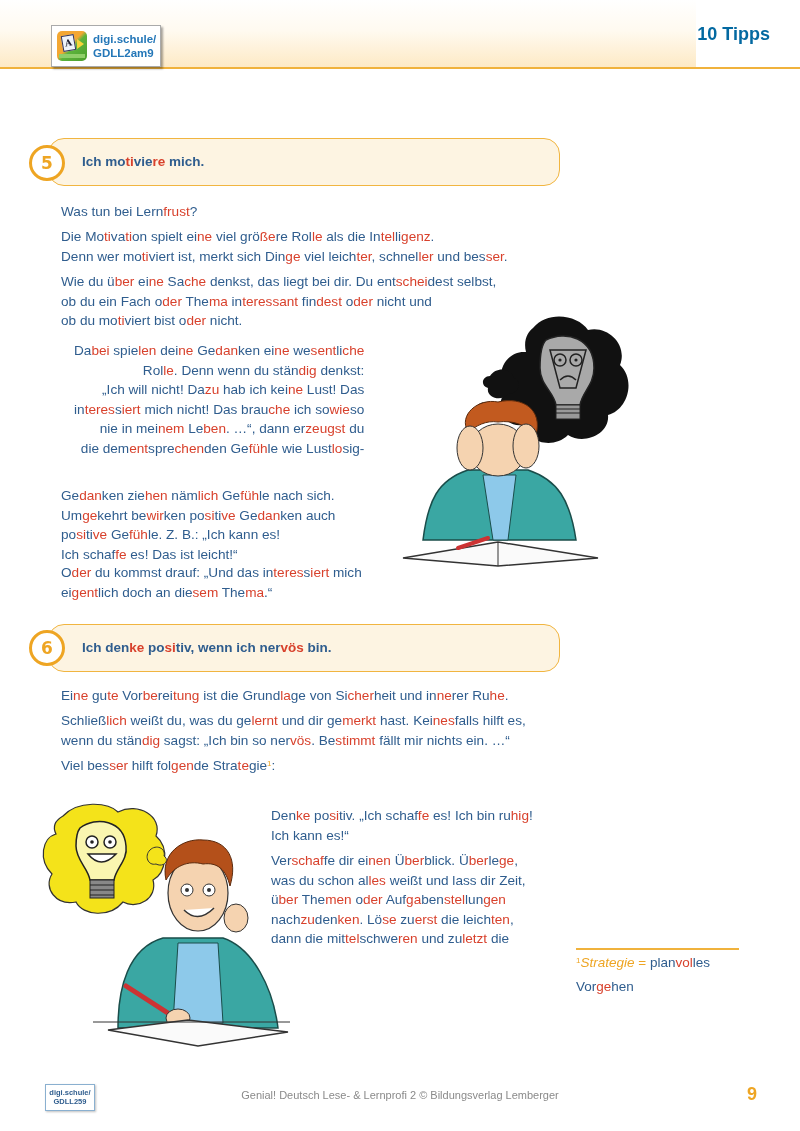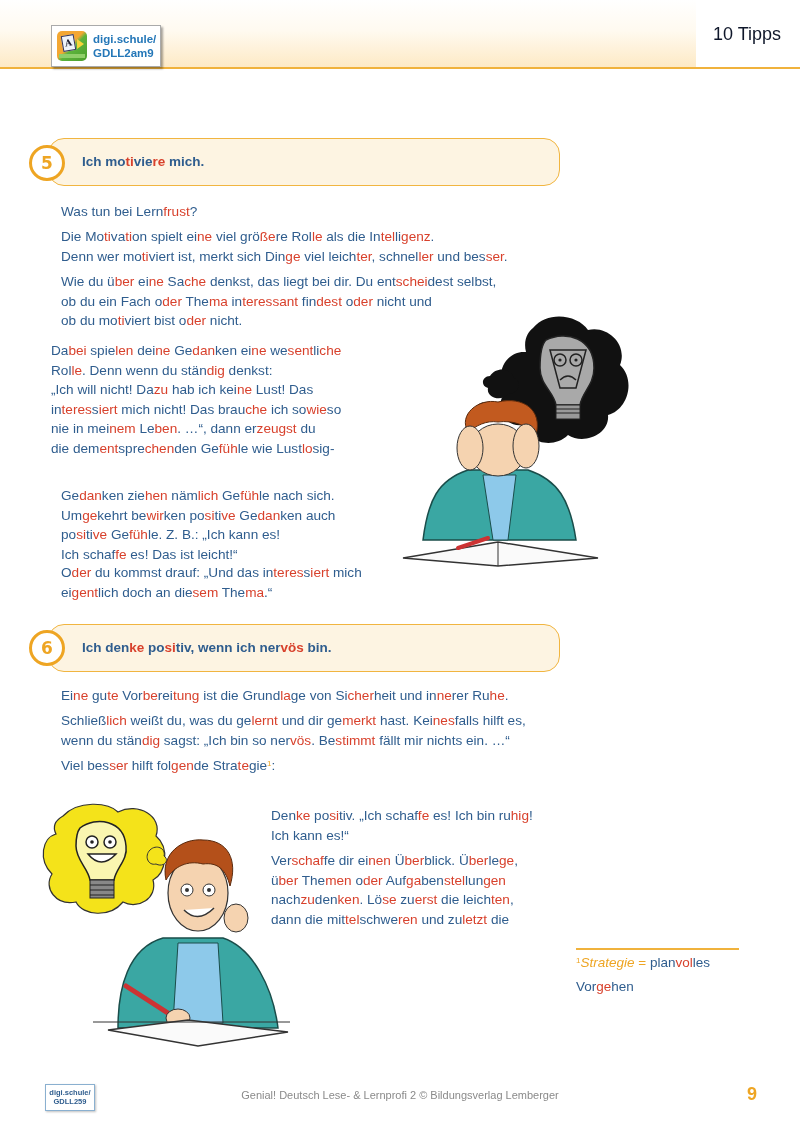--- a/index.html
+++ b/index.html
@@ -13,21 +13,21 @@
   .app-icon { width:30px; height:30px; margin-left:5px; border-radius:5px;
     background:linear-gradient(135deg,#f3a733 0%, #f3a733 45%, #5cb43c 55%, #4b9e2e 100%);
     position:relative; }
   .app-icon .card { position:absolute; left:5px; top:4px; width:11px; height:14px; background:#eef4fa;
     border:1px solid #335; transform:rotate(-10deg); font-size:9px; font-weight:bold; color:#223;
     text-align:center; line-height:14px; font-family:"DejaVu Serif", serif; }
   .app-icon .arrow { position:absolute; right:3px; top:8px; width:0; height:0;
     border-top:5px solid transparent; border-bottom:5px solid transparent; border-left:7px solid #f6d43a; }
   .app-icon .strip { position:absolute; left:2px; right:2px; bottom:3px; height:4px; background:#8fcf6a; }
   .digi-text { margin-left:6px; font-size:11.5px; line-height:14px; font-weight:bold; color:#2477b8; }
-  .tipps { position:absolute; right:19px; top:24px; font-size:18px; font-weight:normal; color:#0f172a; }
+  .tipps { position:absolute; right:30px; top:24px; font-size:18px; font-weight:bold; color:#0369a1; }
 
   .section-bar { position:absolute; left:48px; width:512px; height:48px; background:#fdf4e2;
     border:1.5px solid #f1b540; border-radius:16px; box-sizing:border-box; }
   .num-circle { position:absolute; width:36px; height:36px; border-radius:50%; background:#fff;
     border:3px solid #eea523; box-sizing:border-box; display:flex; align-items:center; justify-content:center;
     font-weight:bold; font-size:17px; color:#eea523; font-family:"DejaVu Sans", sans-serif; }
   .section-title { position:absolute; font-size:13.5px; font-weight:bold; color:#2f5d8e;padding-left:12px; }
 
   .p { position:absolute; font-size:13.6px; line-height:19.5px; color:#2f5d8e; white-space:nowrap; }
   .hl { color:#d8412c; }
@@ -74,21 +74,21 @@
   </div>
 <div class="p" style="left:61px; top:227px;">
     <span class="line"><span>Die Mo</span><span class="hl">ti</span><span>va</span><span class="hl">ti</span><span>on spielt ei</span><span class="hl">ne</span><span> viel grö</span><span class="hl">ße</span><span>re Rol</span><span class="hl">le</span><span> als die In</span><span class="hl">tel</span><span>li</span><span class="hl">genz</span><span>.</span></span>
     <span class="line"><span>Denn wer mo</span><span class="hl">ti</span><span>viert ist, merkt sich Din</span><span class="hl">ge</span><span> viel leich</span><span class="hl">ter</span><span>, schnel</span><span class="hl">ler</span><span> und bes</span><span class="hl">ser</span><span>.</span></span>
   </div>
 <div class="p" style="left:61px; top:272px;">
     <span class="line"><span>Wie du ü</span><span class="hl">ber</span><span> ei</span><span class="hl">ne</span><span> Sa</span><span class="hl">che</span><span> denkst, das liegt bei dir. Du ent</span><span class="hl">schei</span><span>dest selbst,</span></span>
     <span class="line"><span>ob du ein Fach o</span><span class="hl">der</span><span> The</span><span class="hl">ma</span><span> in</span><span class="hl">teressant</span><span> fin</span><span class="hl">dest</span><span> o</span><span class="hl">der</span><span> nicht und</span></span>
     <span class="line"><span>ob du mo</span><span class="hl">ti</span><span>viert bist o</span><span class="hl">der</span><span> nicht.</span></span>
   </div>
-<div class="p" style="left:51px; top:341px;">
+<div class="p" style="left:74px; top:341px;text-align:right;">
     <span class="line"><span>Da</span><span class="hl">bei</span><span> spie</span><span class="hl">len</span><span> dei</span><span class="hl">ne</span><span> Ge</span><span class="hl">dan</span><span>ken ei</span><span class="hl">ne</span><span> we</span><span class="hl">sent</span><span>li</span><span class="hl">che</span></span>
     <span class="line"><span>Rol</span><span class="hl">le</span><span>. Denn wenn du stän</span><span class="hl">dig</span><span> denkst:</span></span>
     <span class="line"><span>„Ich will nicht! Da</span><span class="hl">zu</span><span> hab ich kei</span><span class="hl">ne</span><span> Lust! Das</span></span>
     <span class="line"><span>in</span><span class="hl">teres</span><span>s</span><span class="hl">iert</span><span> mich nicht! Das brau</span><span class="hl">che</span><span> ich so</span><span class="hl">wie</span><span>so</span></span>
     <span class="line"><span>nie in mei</span><span class="hl">nem</span><span> Le</span><span class="hl">ben</span><span>. …“, dann er</span><span class="hl">zeugst</span><span> du</span></span>
     <span class="line"><span>die dem</span><span class="hl">ent</span><span>spre</span><span class="hl">chen</span><span>den Ge</span><span class="hl">füh</span><span>le wie Lust</span><span class="hl">lo</span><span>sig-</span></span>
   </div>
 <div class="p" style="left:61px; top:486px;">
     <span class="line"><span>Ge</span><span class="hl">dan</span><span>ken zie</span><span class="hl">hen</span><span> näm</span><span class="hl">lich</span><span> Ge</span><span class="hl">füh</span><span>le nach sich.</span></span>
     <span class="line"><span>Um</span><span class="hl">ge</span><span>kehrt be</span><span class="hl">wir</span><span>ken po</span><span class="hl">si</span><span>ti</span><span class="hl">ve</span><span> Ge</span><span class="hl">dan</span><span>ken auch</span></span>
@@ -143,20 +143,21 @@
     <span class="line"><span>wenn du stän</span><span class="hl">dig</span><span> sagst: „Ich bin so ner</span><span class="hl">vös</span><span>. Be</span><span class="hl">stimmt</span><span> fällt mir nichts ein. …“</span></span>
   </div>
 <div class="p" style="left:61px; top:756px;"><span><span>Viel bes</span><span class="hl">ser</span><span> hilft fol</span><span class="hl">gen</span><span>de Stra</span><span class="hl">te</span><span>gie</span></span><sup class="fn">1</sup><span>:</span></div>
 
 <div class="p" style="left:271px; top:806px;">
     <span class="line"><span>Den</span><span class="hl">ke</span><span> po</span><span class="hl">si</span><span>tiv. „Ich schaf</span><span class="hl">fe</span><span> es! Ich bin ru</span><span class="hl">hig</span><span>!</span></span>
     <span class="line"><span>Ich kann es!“</span></span>
   </div>
 <div class="p" style="left:271px; top:851px;">
     <span class="line"><span>Ver</span><span class="hl">schaf</span><span>fe dir ei</span><span class="hl">nen</span><span> Ü</span><span class="hl">ber</span><span>blick. Ü</span><span class="hl">ber</span><span>le</span><span class="hl">ge</span><span>,</span></span>
+    <span class="line"><span>was du schon al</span><span class="hl">les</span><span> weißt und lass dir Zeit,</span></span>
     <span class="line"><span>ü</span><span class="hl">ber</span><span> The</span><span class="hl">men</span><span> o</span><span class="hl">der</span><span> Auf</span><span class="hl">ga</span><span>ben</span><span class="hl">stel</span><span>lun</span><span class="hl">gen</span></span>
     <span class="line"><span>nach</span><span class="hl">zu</span><span>den</span><span class="hl">ken</span><span>. Lö</span><span class="hl">se</span><span> zu</span><span class="hl">erst</span><span> die leich</span><span class="hl">ten</span><span>,</span></span>
     <span class="line"><span>dann die mit</span><span class="hl">tel</span><span>schwe</span><span class="hl">ren</span><span> und zu</span><span class="hl">letzt</span><span> die</span></span>
   </div>
 
 <svg class="illus" style="left:38px; top:798px;" width="255" height="252" viewBox="0 0 255 252">
 
   <path d="M25 18 C40 2 70 4 80 14 C100 4 125 18 118 38 C132 50 128 75 115 82 C120 100 100 112 85 104 C72 120 45 118 38 104 C18 108 5 90 14 76 C0 62 4 40 18 36 C14 28 18 22 25 18 Z" fill="#f4e31a" stroke="#333" stroke-width="1.2"></path>
   <path d="M112 52 C118 46 128 50 126 58 C132 62 126 70 118 66 C110 68 106 58 112 52 Z" fill="#f4e31a" stroke="#333"></path>
 

